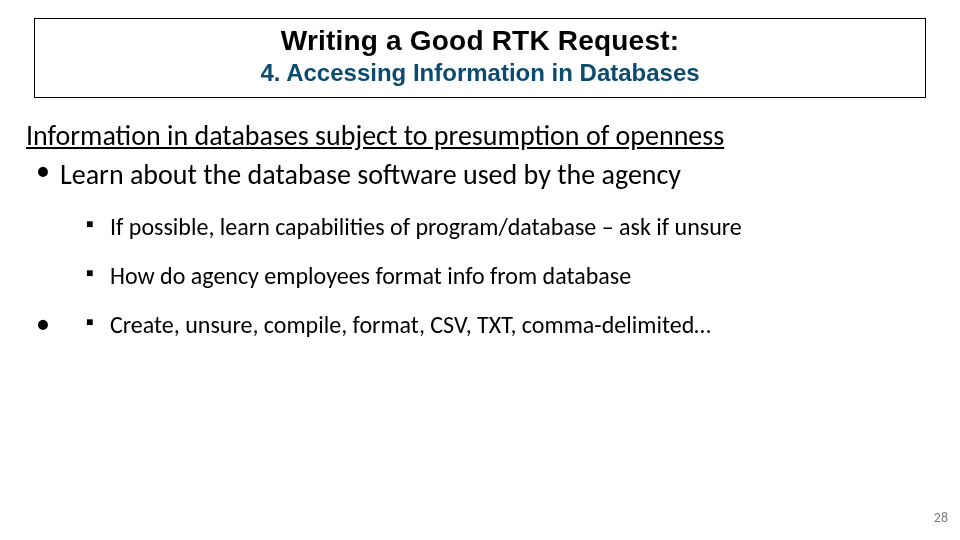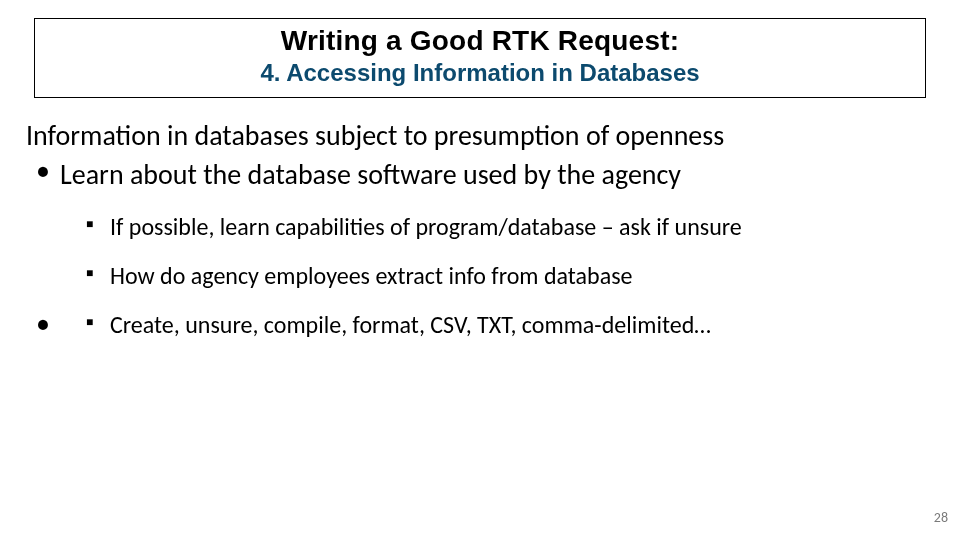--- a/index.html
+++ b/index.html
@@ -11,20 +11,21 @@
     padding: 6px 10px 10px 10px;
     text-align: center;
     font-family: "Arial Black", "Arial", sans-serif;
     font-weight: 700;
     margin: 0 12px 20px 12px;
   }
   .title-line1 { font-size: 28px; color: #000; letter-spacing: 0.2px; }
   .title-line2 { font-size: 24px; color: #0c4a6e; margin-top: 2px; }
   .lead {
     font-size: 28px;
+    text-decoration: underline;
     margin: 7px 0 2px 4px;
   }
   ul.level1 { list-style: none; margin-left: 10px; }
   ul.level1 > li { position: relative; padding-left: 28px; font-size: 28px; margin-top: 4px; }
   ul.level1 > li::before {
     content: "•"; position: absolute; left: 4px; top: 0; font-size: 28px; line-height: 1;
   }
   ul.level2 { list-style: none; margin: 4px 0 10px 26px; }
   ul.level2 > li { position: relative; padding-left: 24px; font-size: 24px; margin-top: 20px; }
   ul.level2 > li::before {
@@ -45,21 +46,21 @@
     <div class="title-line2">4. Accessing Information in Databases</div>
   </div>
 
   <div class="lead">Information in databases subject to presumption of openness</div>
 
   <ul class="level1">
     <li>
       <span>Learn about the database software used by the agency</span>
       <ul class="level2">
         <li><span>If possible, learn capabilities of program/database – ask if unsure</span></li>
-        <li><span>How do agency employees extract info from database</span></li>
+        <li><span>How do agency employees format info from database</span></li>
       </ul>
     </li>
     <li>
       <ul class="level2">
         <li><span>Create, unsure, compile, format, CSV, TXT, comma-delimited…</span></li>
       </ul>
     </li>
   </ul>
 
   <div class="pagenum">28</div>

